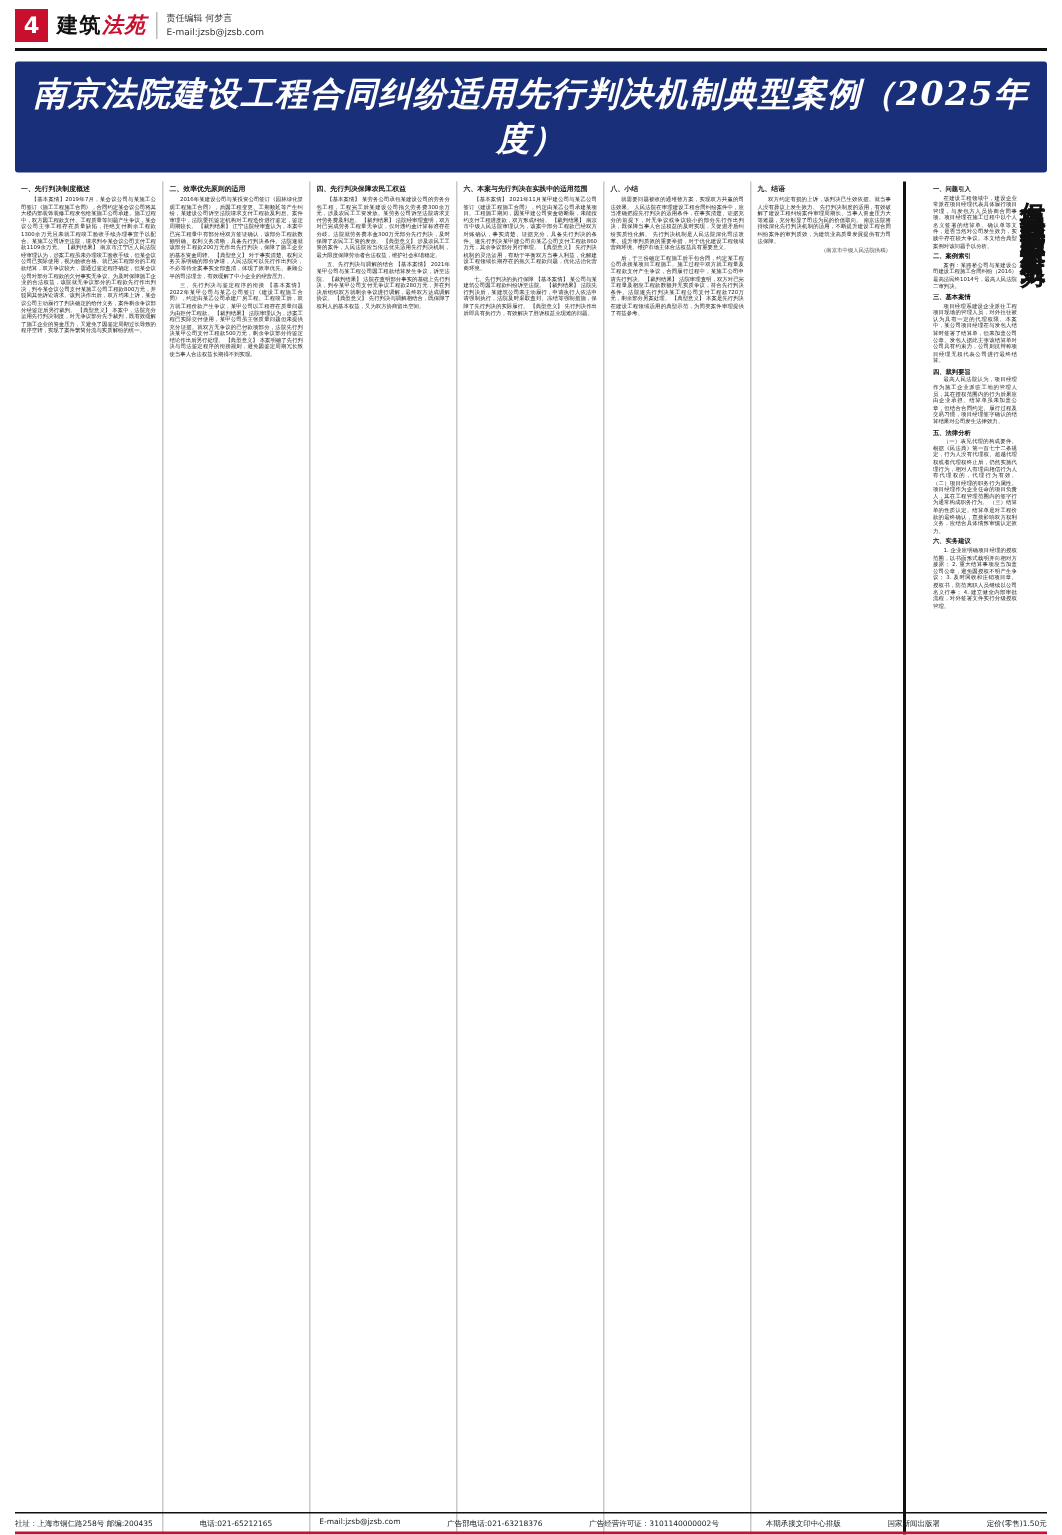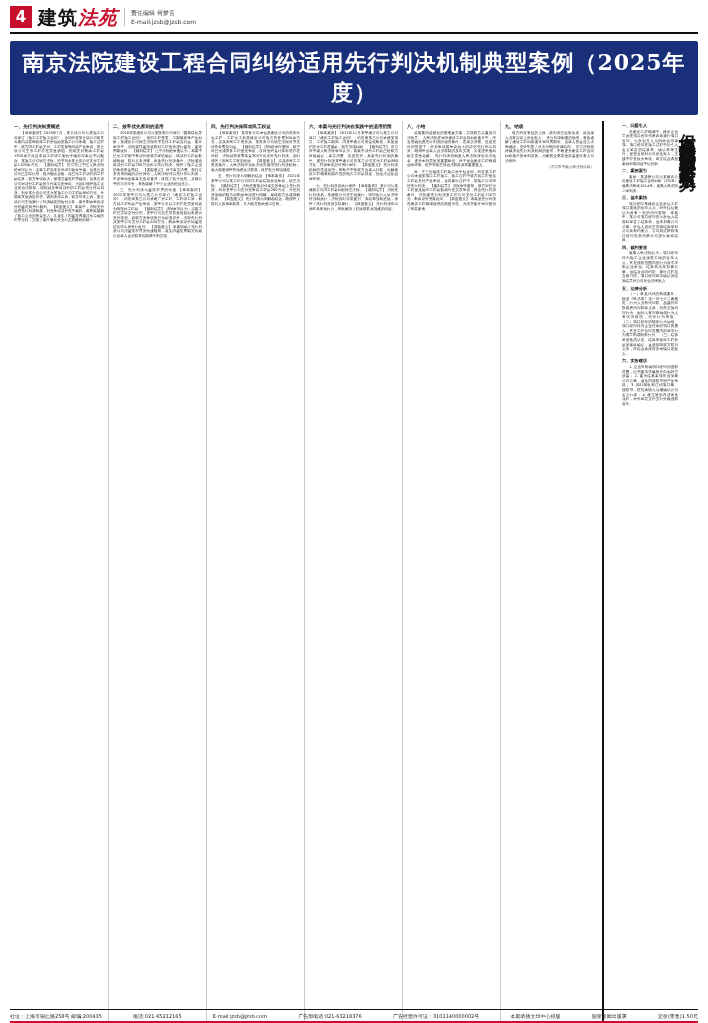--- a/index.html
+++ b/index.html
@@ -3,30 +3,30 @@
 <meta charset="utf-8">
 <style>
   html,body{margin:0;padding:0;background:#ffffff;}
   body{width:708px;height:1023px;font-family:"DejaVu Sans","Liberation Sans",sans-serif;color:#111;overflow:hidden;}
   .page{position:relative;width:708px;height:1023px;box-sizing:border-box;padding:6px 10px;}
 
   
   .masthead{display:flex;align-items:flex-start;justify-content:space-between;border-bottom:2px solid #111;padding-bottom:4px;}
   .mh-left{display:flex;align-items:flex-start;gap:6px;}
   .page-num{width:22px;height:22px;background:#c8102e;color:#fff;font-weight:bold;font-size:15px;display:flex;align-items:center;justify-content:center;}
-  .mh-title{font-family:"DejaVu Serif","Liberation Serif",serif;font-weight:bold;font-size:19px;letter-spacing:1px;line-height:22px;}
+  .mh-title{font-family:"DejaVu Serif","Liberation Serif",serif;font-weight:bold;font-size:14px;letter-spacing:1px;line-height:22px;}
   .mh-title .em{color:#c8102e;font-style:italic;}
   .mh-meta{font-size:6px;line-height:9px;color:#333;border-left:1px solid #bbb;padding-left:6px;margin-top:2px;}
   .mh-right{text-align:right;}
   .mh-date{font-size:7px;color:#222;margin-bottom:2px;}
   .mh-logo{font-family:"DejaVu Serif","Liberation Serif",serif;font-weight:bold;font-size:20px;color:#1a3a8f;letter-spacing:2px;line-height:20px;}
   .mh-logo-en{font-size:6px;letter-spacing:1px;color:#1a3a8f;border-top:1px solid #1a3a8f;}
 
   
-  .banner{margin-top:7px;background:#1a2f7a;color:#fff;text-align:center;padding:7px 4px;border-radius:2px;}
+  .banner{margin-top:7px;background:#1a2f7a;color:#fff;text-align:center;padding:7px 4px;border-radius:2px;font-style:italic;}
   .banner h1{margin:0;font-family:"DejaVu Serif","Liberation Serif",serif;font-size:22px;letter-spacing:1px;font-weight:bold;}
   .tiny{font-size:3.6px;line-height:4.6px;text-align:justify;color:#222;}
   .tiny p{margin:0 0 2px 0;text-indent:7px;}
   .sec-h{font-weight:bold;font-size:4.6px;line-height:6px;margin:3px 0 1px;text-indent:0;}
   .sub-h{font-weight:bold;font-size:4.2px;line-height:5.5px;margin:2px 0 1px;text-indent:0;color:#111;}
   .sign{text-align:right;font-size:3.6px;margin-top:2px;color:#444;}
 
   
   .top-wrap{display:flex;margin-top:6px;gap:0;}
   .top-cols{display:flex;flex:1;}

